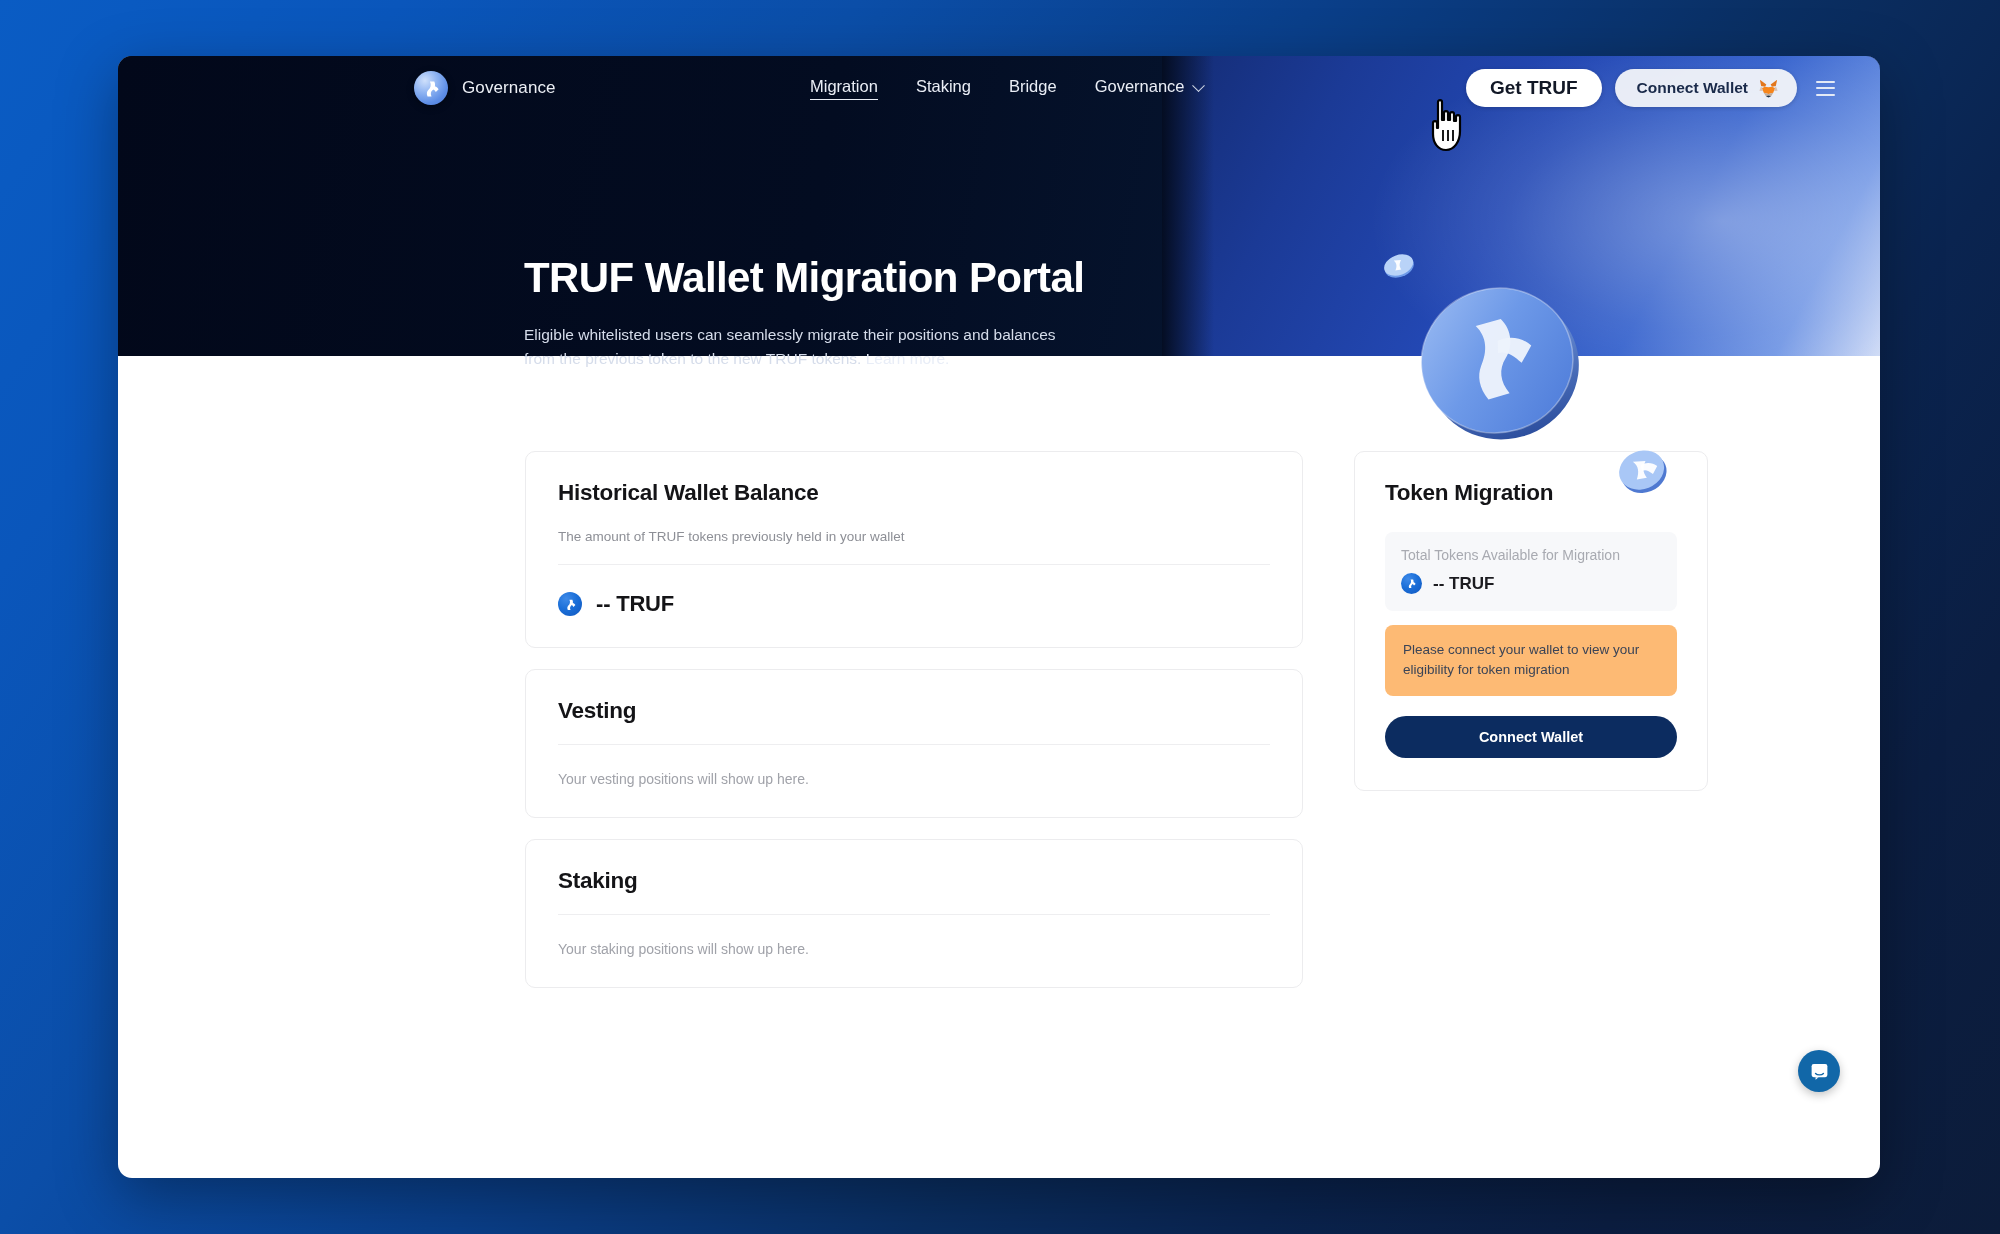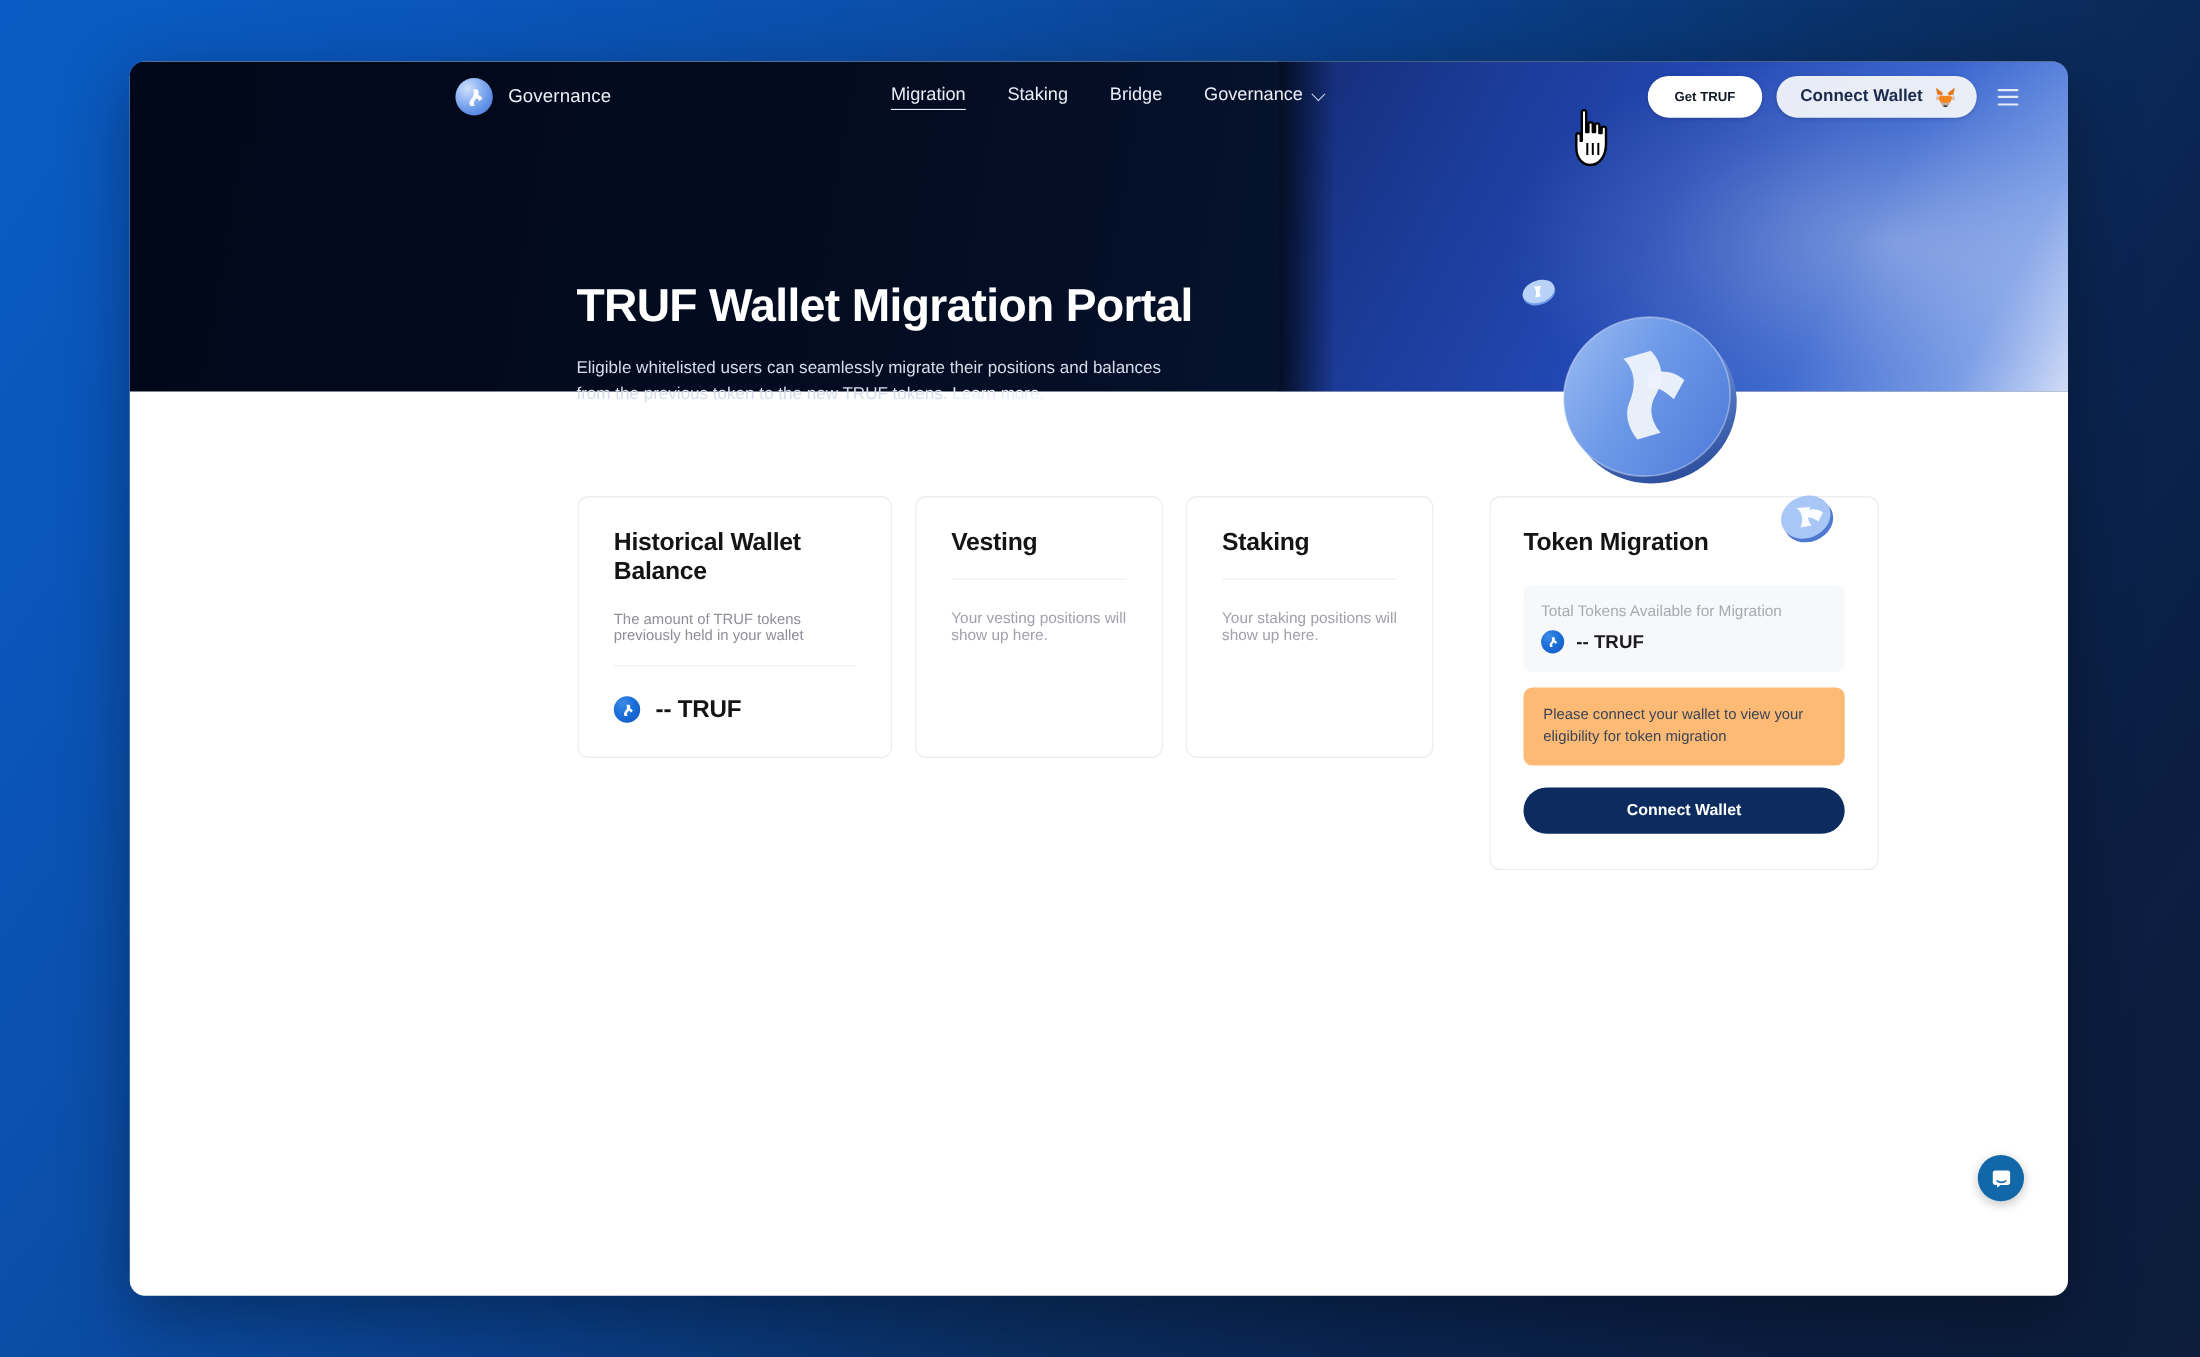--- a/index.html
+++ b/index.html
@@ -126,21 +126,21 @@
     align-items: center;
     gap: 13px;
   }
   .btn-get-truf {
     background: #ffffff;
     color: #121826;
     border: none;
     border-radius: 999px;
     height: 38px;
     padding: 0 24px;
-    font-size: 12px;
+    font-size: 19px;
     font-weight: 600;
     font-family: inherit;
     cursor: pointer;
     box-shadow: 0 1px 4px rgba(0,0,0,0.18);
   }
   .btn-connect-wallet {
     background: rgba(246,247,250,0.93);
     color: #1a2a4a;
     border: none;
     border-radius: 999px;
@@ -237,21 +237,21 @@
     padding: 0;
     height: 774px;
   }
 
   .cards-col {
     position: absolute;
     left: 407px;
     top: 95px;
     width: 778px;
     display: flex;
-    flex-direction: row;
+    flex-direction: column;
     gap: 21px;
   }
 
   .card {
     background: #ffffff;
     border: 1px solid #ececee;
     border-radius: 10px;
     padding: 28px 32px 30px 32px;
   }
   .card-title {

